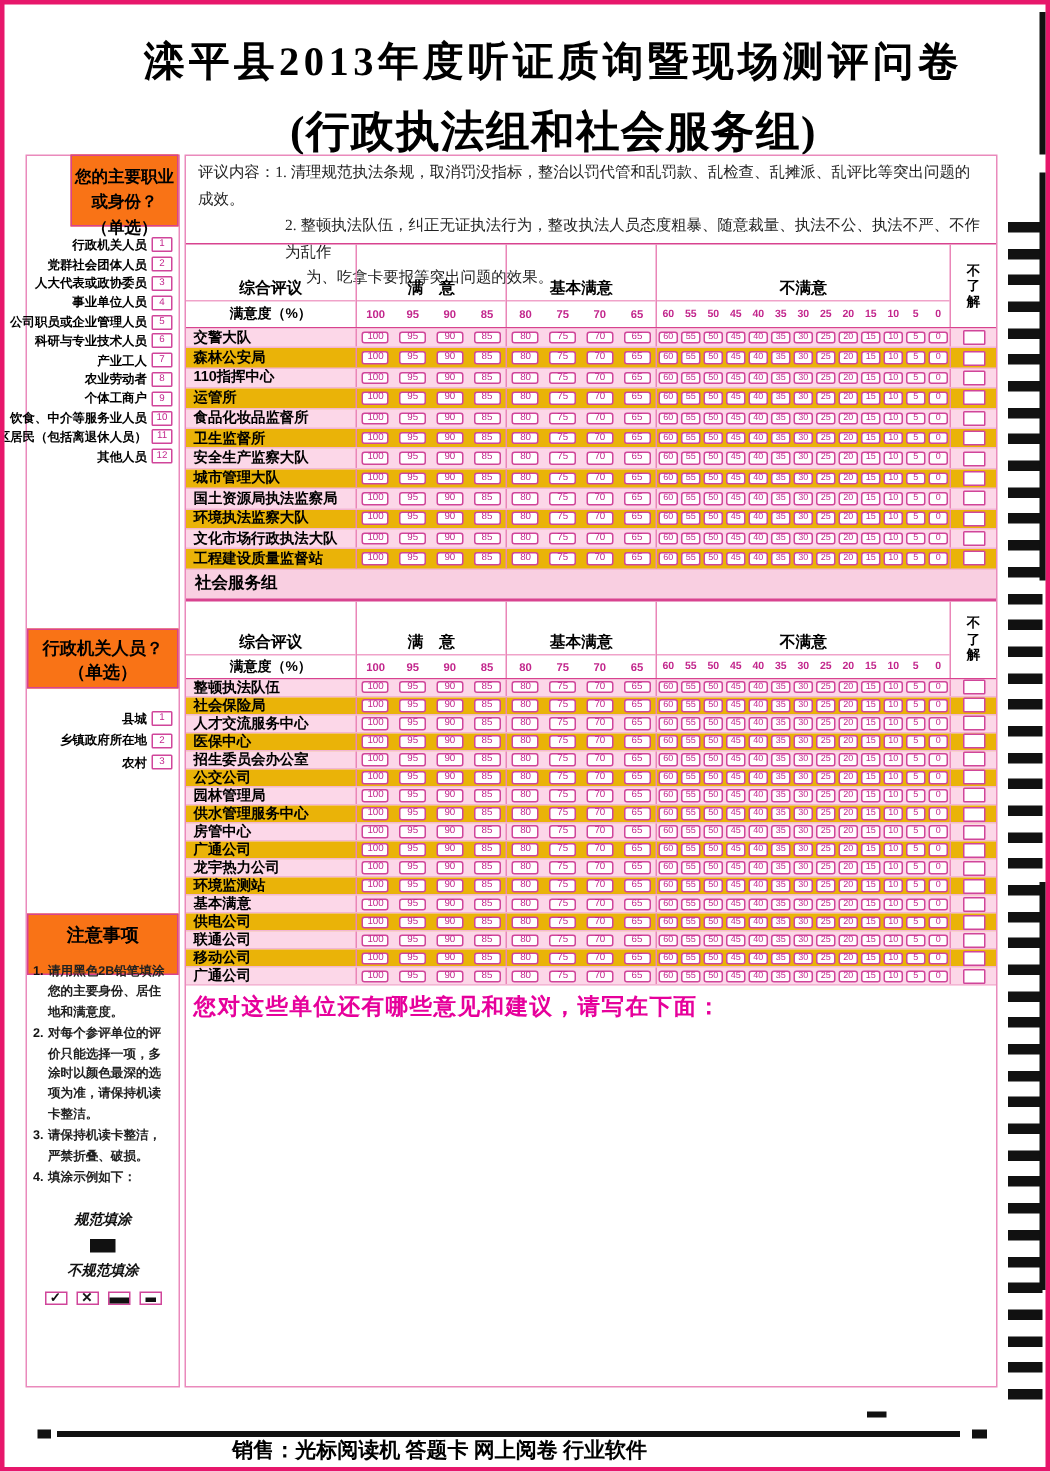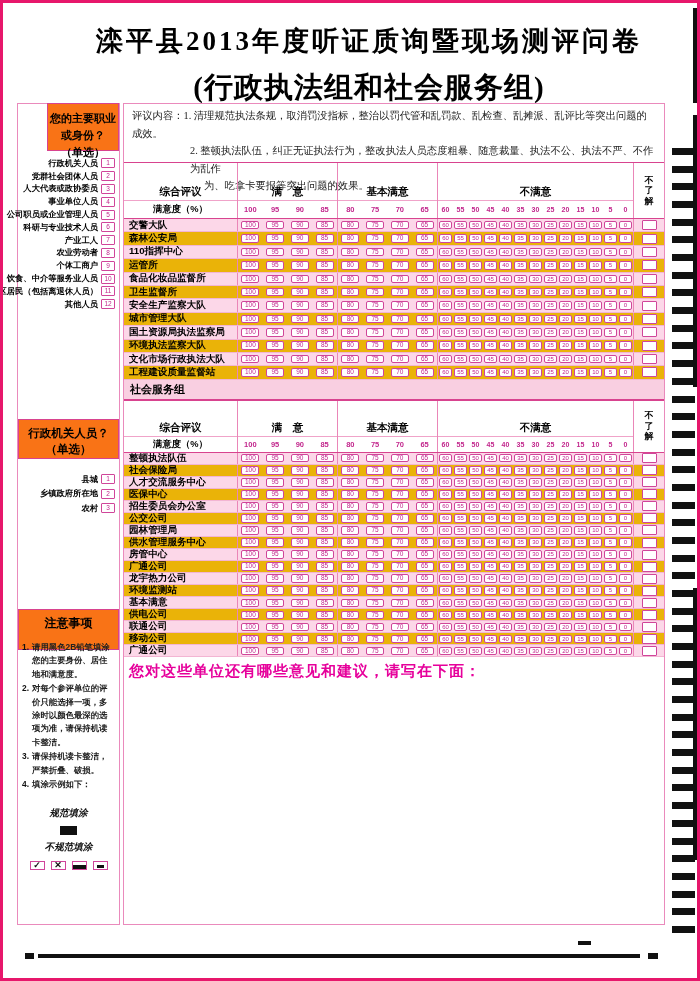--- a/index.html
+++ b/index.html
@@ -1336,14 +1336,15 @@
       <div class="tmark" style="top: 905.24px;"></div>
       <div class="tmark" style="top: 922.92px;"></div>
     </div>
   <div class="edge edge1"></div>
   <div class="edge edge2"></div>
   <div class="edge edge3"></div>
   <div class="dash"></div>
   <div class="lsq"></div>
   <div class="rule"></div>
   <div class="rsq"></div>
+  <div class="footer">销售：光标阅读机  答题卡  网上阅卷  行业软件</div>
 
 </div>
 
 </body></html>

